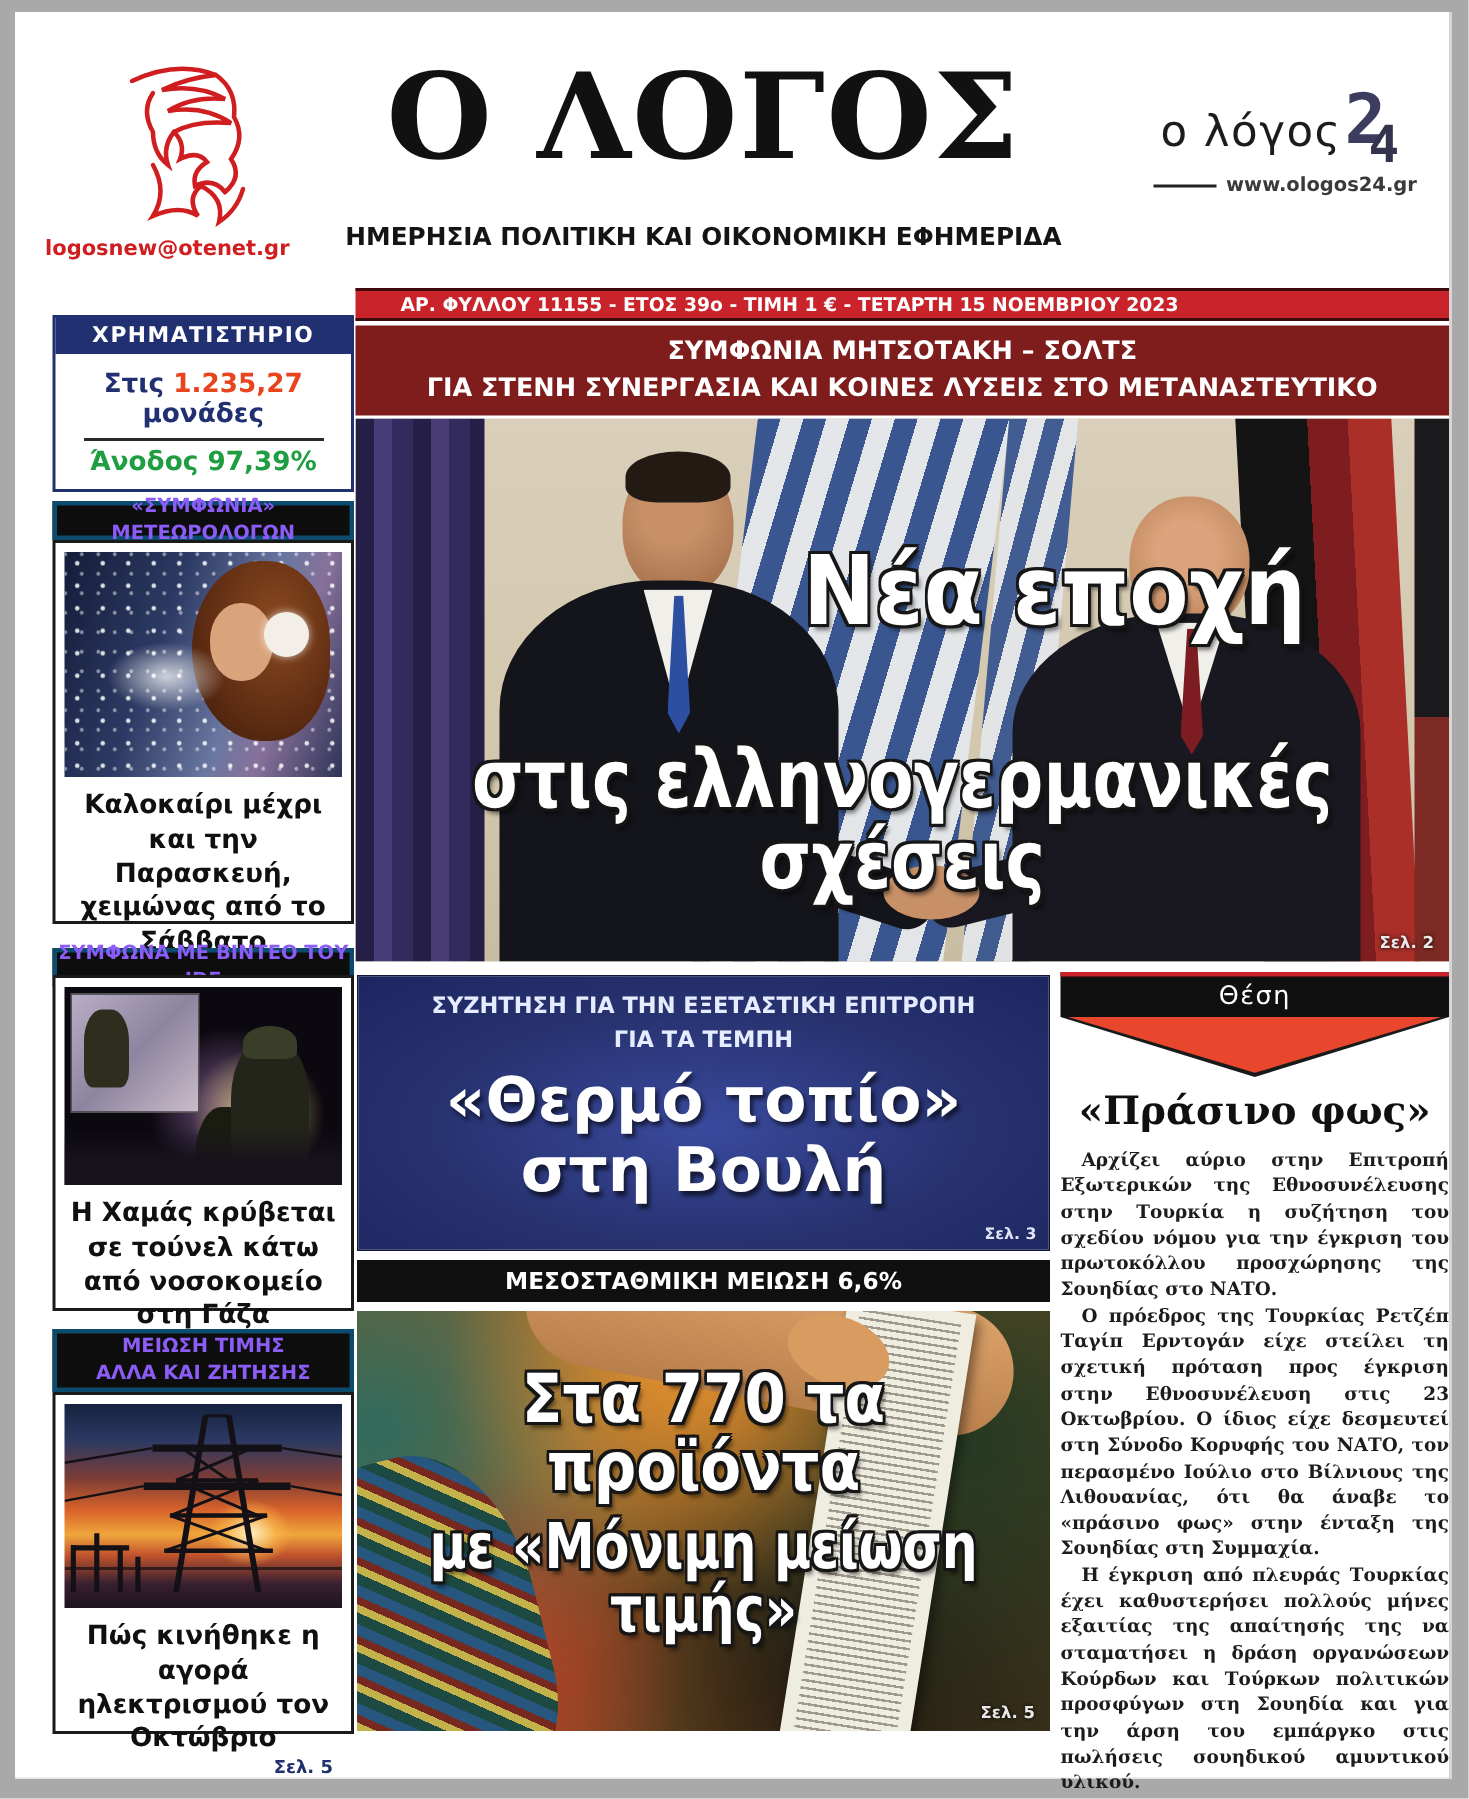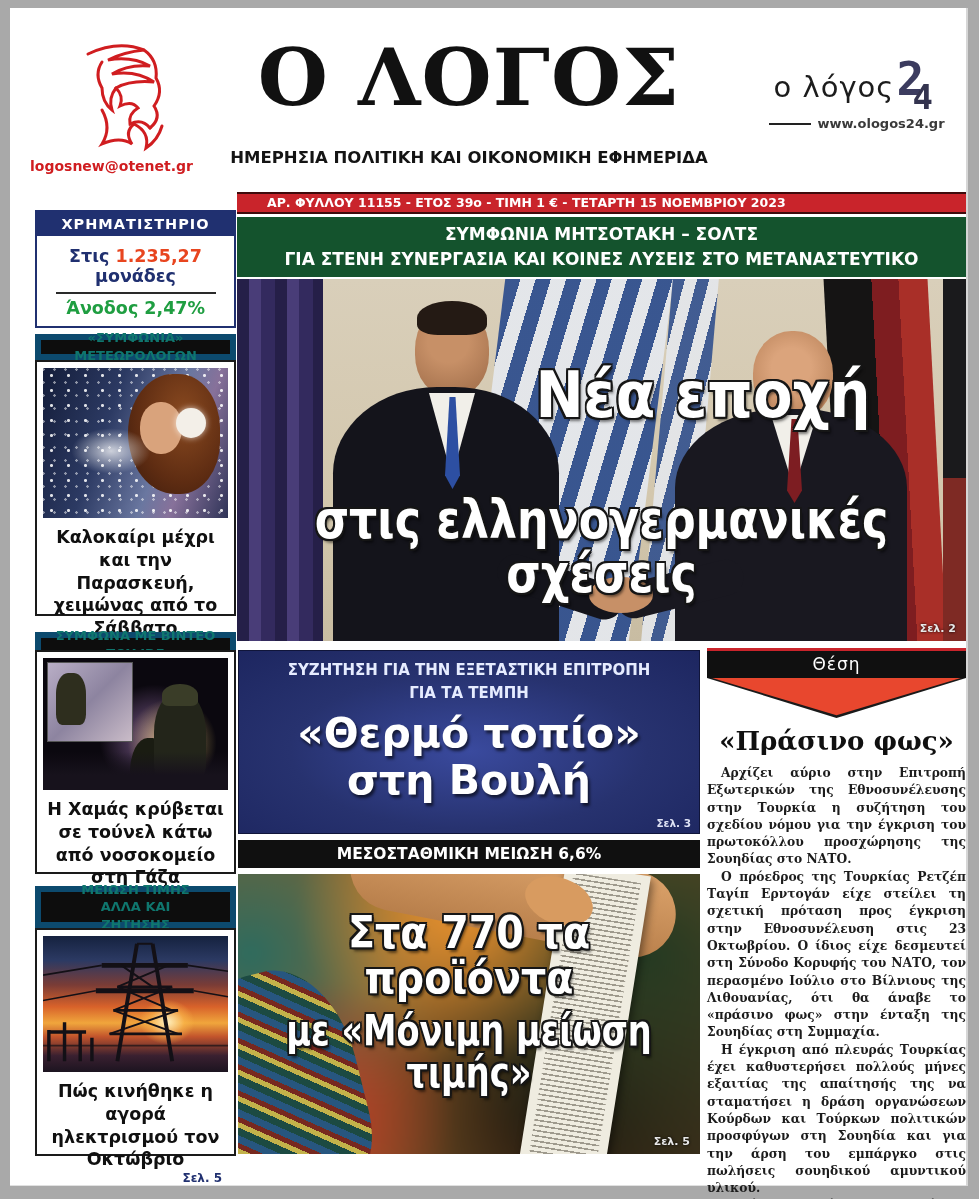--- a/index.html
+++ b/index.html
@@ -42,22 +42,22 @@
   
   .stocks { position:absolute; left:25px; top:202px; width:201px; height:118px;
             border:2px solid #203070; background:#fff; }
   .stocks-head { background:#203070; color:#fff; text-align:center; font-weight:bold;
                  font-size:14.5px; padding:4px 0; letter-spacing:1px; }
   .stocks-line1 { text-align:center; font-weight:bold; font-size:17.5px; color:#203070; margin-top:10px; }
   .stocks-line1 .val { color:#e8451f; }
   .stocks-div { width:160px; margin:6px auto 4px auto; border-top:2.5px solid #2a2a2a; }
   .stocks-line2 { text-align:center; font-weight:bold; font-size:17.5px; color:#1f9e41; }
 
-  .side-kicker { position:absolute; left:25px; width:201px; background:#0d0d0d; color:#0f766e;
-                 text-align:center; font-weight:bold; font-size:13px; border:6px solid #0c4a6e;
+  .side-kicker { position:absolute; left:25px; width:201px; background:#0d0d0d; color:#8b5cf6;
+                 text-align:center; font-weight:bold; font-size:13px; border:3px solid #0c4a6e;
                  display:flex; align-items:center; justify-content:center; line-height:1.35; }
   .side-box { position:absolute; left:25px; width:201px; background:#fff; border:2px solid #1a1a1a; }
   .thumb { position:relative; margin:6px; height:150px; overflow:hidden; }
   .side-headline { text-align:center; font-weight:bold; font-size:17.5px; color:#101010;
                    line-height:1.3; padding:2px 6px 0 6px; }
   .side-page { text-align:right; font-weight:bold; font-size:12px; color:#203070; padding:0 12px 4px 0; }
 
   
   .t-weather { background:linear-gradient(110deg,#141d3a 0%,#2c3a63 35%,#6a77a0 62%,#87719a 75%,#2e3357 100%); }
   .t-weather .snow { position:absolute; inset:0;
@@ -93,21 +93,21 @@
   .t-idf .debris { position:absolute; left:0; bottom:0; width:100%; height:38px;
       background:linear-gradient(180deg, rgba(20,16,24,0), #17121c 60%); }
 
   
   .t-power { background:linear-gradient(180deg,#15223f 0%,#2c3a63 18%,#7a3c36 36%,#d8622a 52%,#f0a63c 64%,#c2542c 74%,#3a2030 88%,#1c1420 100%); }
   .t-power svg { position:absolute; inset:0; }
   .t-power .sun { position:absolute; right:34px; bottom:28px; width:54px; height:44px;
       background:radial-gradient(ellipse, rgba(255,244,200,.95), rgba(255,190,80,.5) 45%, rgba(255,160,60,0) 72%); }
 
   
-  .kicker-bar { position:absolute; left:227px; top:209px; width:729px; height:60px; background:#14532d;
+  .kicker-bar { position:absolute; left:227px; top:209px; width:729px; height:60px; background:#7f1d1d;
                 color:#fff; font-weight:bold; font-size:17px; text-align:center;
                 display:flex; flex-direction:column; justify-content:center; line-height:1.5; }
   .main-photo { position:absolute; left:227px; top:271px; width:729px; height:362px; overflow:hidden;
                 background:linear-gradient(180deg,#d9cfba 0%,#d3c7ad 60%,#c8bca2 100%); }
   .curtain { position:absolute; left:0; top:0; width:86px; height:100%;
       background:repeating-linear-gradient(90deg,#251f48 0 12px,#493d78 12px 24px,#332a5e 24px 38px); }
   .greek-flag { position:absolute; left:246px; top:0; width:168px; height:100%; transform:skewX(-7deg);
       background:repeating-linear-gradient(100deg,#31508e 0 15px,#e4e7ec 15px 30px); opacity:.95; }
   .greek-flag2 { position:absolute; left:420px; top:0; width:46px; height:100%; transform:skewX(-5deg);
       background:repeating-linear-gradient(100deg,#31508e 0 12px,#e4e7ec 12px 24px); opacity:.9; }
@@ -236,21 +236,21 @@
       <span class="weblogo-url">www.ologos24.gr</span>
     </div>
   </div>
 
   <div class="issue-bar">ΑΡ. ΦΥΛΛΟΥ 11155 - ΕΤΟΣ 39ο - ΤΙΜΗ 1 € - ΤΕΤΑΡΤΗ 15 ΝΟΕΜΒΡΙΟΥ 2023</div>
 
   <div class="stocks">
     <div class="stocks-head">ΧΡΗΜΑΤΙΣΤΗΡΙΟ</div>
     <div class="stocks-line1"><span>Στις </span><span class="val">1.235,27</span><span> μονάδες</span></div>
     <div class="stocks-div"></div>
-    <div class="stocks-line2">Άνοδος 2,47%</div>
+    <div class="stocks-line2">Άνοδος 97,39%</div>
   </div>
 
   <div class="side-kicker" style="top:326px; height:26px;">«ΣΥΜΦΩΝΙΑ» ΜΕΤΕΩΡΟΛΟΓΩΝ</div>
   <div class="side-box" style="top:352px; height:256px;">
     <div class="thumb t-weather">
       <div class="snow"></div>
       <div class="hair"></div>
       <div class="face"></div>
       <div class="muff"></div>
 

